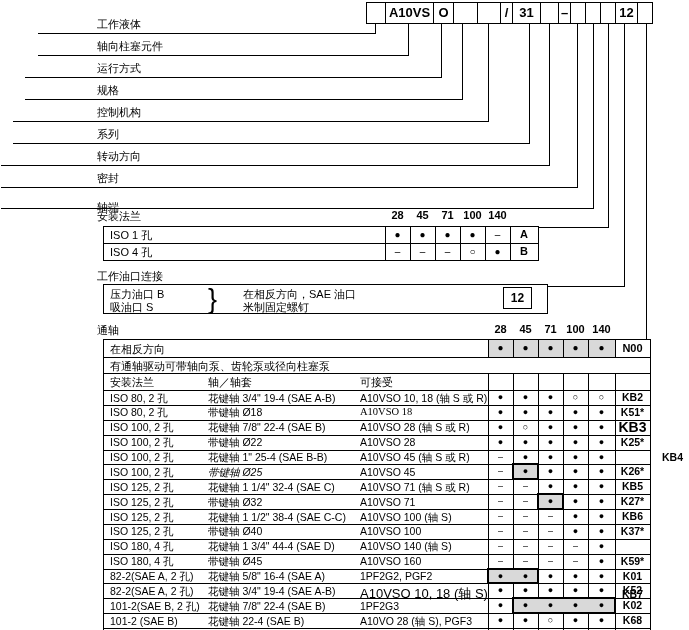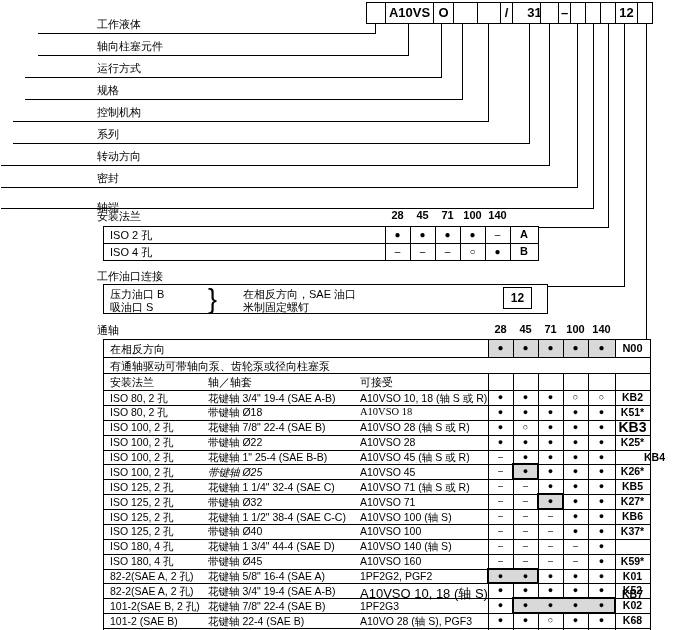--- a/index.html
+++ b/index.html
@@ -33,21 +33,21 @@
 
 <div id="page">
 
   <div id="code-row">
       <div class="codecell" style="left: 366px; width: 20px;"></div>
       <div class="codecell" style="left: 385px; width: 49px;">A10VS</div>
       <div class="codecell" style="left: 433px; width: 21px;">O</div>
       <div class="codecell" style="left: 453px; width: 25px;"></div>
       <div class="codecell" style="left: 477px; width: 24px;"></div>
       <div class="codecell" style="left: 500px; width: 13px;">/</div>
-      <div class="codecell" style="left: 512px; width: 45px;">31</div>
+      <div class="codecell" style="left: 512px; width: 29px;">31</div>
       <div class="codecell" style="left: 540px; width: 19px;"></div>
       <div class="codecell" style="left: 558px; width: 13px;">–</div>
       <div class="codecell" style="left: 570px; width: 16px;"></div>
       <div class="codecell" style="left: 585px; width: 16px;"></div>
       <div class="codecell" style="left: 600px; width: 16px;"></div>
       <div class="codecell" style="left: 615px; width: 23px;">12</div>
       <div class="codecell" style="left: 637px; width: 16px;"></div>
     </div>
 
   <div id="leaders">
@@ -99,21 +99,21 @@
       </div>
     <div id="flange-table">
         <div class="rect" style="left: 103px; top: 226px; width: 436px; height: 35px;"></div>
         <div class="hline" style="left: 103px; top: 243px; width: 436px;"></div>
         <div class="vline" style="left: 385px; top: 226px; height: 35px;"></div>
         <div class="vline" style="left: 410px; top: 226px; height: 35px;"></div>
         <div class="vline" style="left: 435px; top: 226px; height: 35px;"></div>
         <div class="vline" style="left: 460px; top: 226px; height: 35px;"></div>
         <div class="vline" style="left: 485px; top: 226px; height: 35px;"></div>
         <div class="vline" style="left: 510px; top: 226px; height: 35px;"></div>
-        <div class="celltxt" style="left: 110px; top: 228px; width: 270px; height: 13px;">ISO 2 孔</div>
+        <div class="celltxt" style="left: 110px; top: 228px; width: 270px; height: 13px;">ISO 1 孔</div>
         <div class="dotc" style="left: 385px; top: 226px; width: 25px; height: 17px; line-height: 17px; font-size: 10px;">●</div>
         <div class="dotc" style="left: 410px; top: 226px; width: 25px; height: 17px; line-height: 17px; font-size: 10px;">●</div>
         <div class="dotc" style="left: 435px; top: 226px; width: 25px; height: 17px; line-height: 17px; font-size: 10px;">●</div>
         <div class="dotc" style="left: 460px; top: 226px; width: 25px; height: 17px; line-height: 17px; font-size: 10px;">●</div>
         <div class="dotc" style="left: 485px; top: 226px; width: 25px; height: 17px; line-height: 17px; font-size: 10px;">–</div>
         <div class="codeval" style="left: 510px; top: 226px; width: 28px; height: 17px; line-height: 17px;">A</div>
         <div class="celltxt" style="left: 110px; top: 245px; width: 270px; height: 13px;">ISO 4 孔</div>
         <div class="dotc" style="left: 385px; top: 243px; width: 25px; height: 17px; line-height: 17px; font-size: 10px;">–</div>
         <div class="dotc" style="left: 410px; top: 243px; width: 25px; height: 17px; line-height: 17px; font-size: 10px;">–</div>
         <div class="dotc" style="left: 435px; top: 243px; width: 25px; height: 17px; line-height: 17px; font-size: 10px;">–</div>
@@ -213,21 +213,21 @@
         <div class="codeval" style="left: 615px; top: 434.625px; width: 35px; height: 14.875px; line-height: 14.875px; font-size: 10.5px;">K25*</div>
         <div class="hline" style="left: 103px; top: 450px; width: 548px;"></div>
         <div class="celltxt" style="left: 110px; top: 451px; width: 96px; height: 12px; font-size: 10.5px;">ISO 100, 2 孔</div>
         <div class="celltxt" style="left: 208px; top: 451px; width: 150px; height: 12px; font-size: 10.5px;">花键轴 1" 25-4 (SAE B-B)</div>
         <div class="celltxt" style="left: 360px; top: 451px; width: 127px; height: 12px; font-size: 10.5px;">A10VSO 45 (轴 S 或 R)</div>
         <div class="dotc" style="left: 488px; top: 449.5px; width: 25px; height: 14.875px; line-height: 14.875px; font-size: 9px;">–</div>
         <div class="dotc" style="left: 513px; top: 449.5px; width: 25px; height: 14.875px; line-height: 14.875px; font-size: 9px;">●</div>
         <div class="dotc" style="left: 538px; top: 449.5px; width: 25px; height: 14.875px; line-height: 14.875px; font-size: 9px;">●</div>
         <div class="dotc" style="left: 563px; top: 449.5px; width: 25px; height: 14.875px; line-height: 14.875px; font-size: 9px;">●</div>
         <div class="dotc" style="left: 588px; top: 449.5px; width: 27px; height: 14.875px; line-height: 14.875px; font-size: 9px;">●</div>
-        <div class="codeval" style="left: 637px; top: 449.5px; width: 35px; height: 14.875px; line-height: 14.875px; font-size: 10.5px;">KB4</div>
+        <div class="codeval" style="left: 615px; top: 449.5px; width: 35px; height: 14.875px; line-height: 14.875px; font-size: 10.5px; padding-left: 40px;">KB4</div>
         <div class="hline" style="left: 103px; top: 464px; width: 548px;"></div>
         <div class="shadecell" style="left: 513px; top: 465px; width: 25px; height: 14px; background: rgb(217, 217, 217);"></div>
         <div class="groupoutline" style="left: 512px; top: 463px; width: 27px; height: 17px;"></div>
         <div class="celltxt" style="left: 110px; top: 465.875px; width: 96px; height: 12px; font-size: 10.5px;">ISO 100, 2 孔</div>
         <div class="celltxt" style="left: 208px; top: 465.875px; width: 150px; height: 12px; font-size: 10.5px; font-style: italic;">带键轴 Ø25</div>
         <div class="celltxt" style="left: 360px; top: 465.875px; width: 127px; height: 12px; font-size: 10.5px;">A10VSO 45</div>
         <div class="dotc" style="left: 488px; top: 464.375px; width: 25px; height: 14.875px; line-height: 14.875px; font-size: 9px;">–</div>
         <div class="dotc" style="left: 513px; top: 464.375px; width: 25px; height: 14.875px; line-height: 14.875px; font-size: 9px;">●</div>
         <div class="dotc" style="left: 538px; top: 464.375px; width: 25px; height: 14.875px; line-height: 14.875px; font-size: 9px;">●</div>
         <div class="dotc" style="left: 563px; top: 464.375px; width: 25px; height: 14.875px; line-height: 14.875px; font-size: 9px;">●</div>

